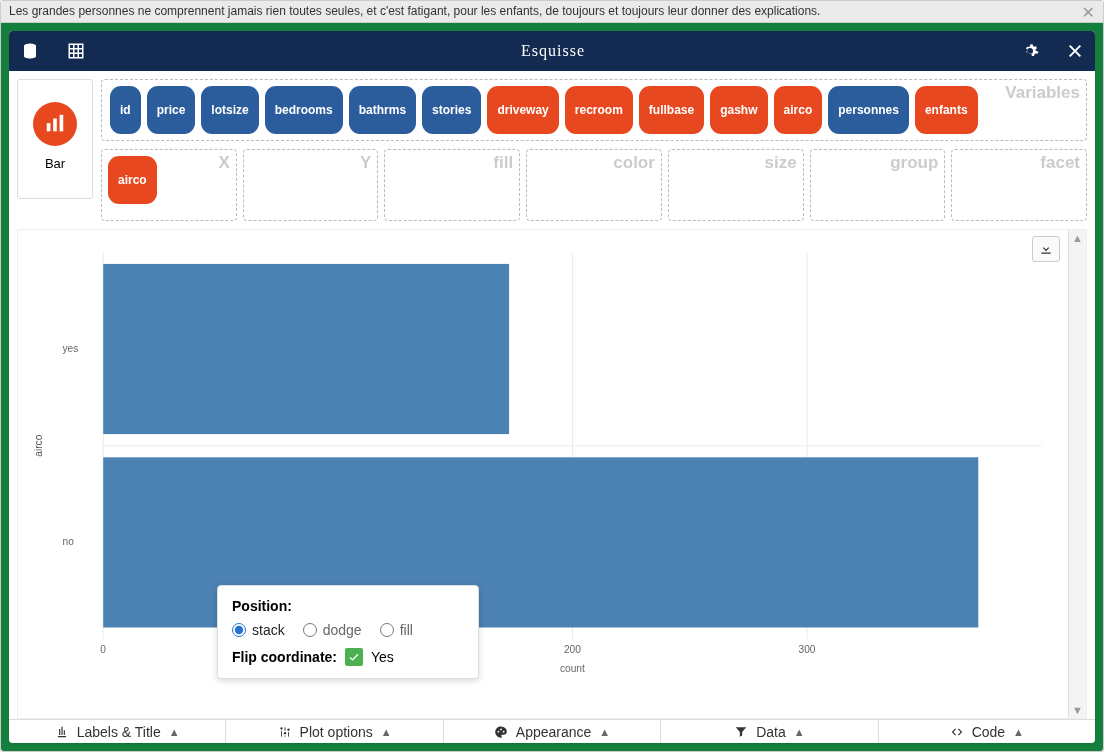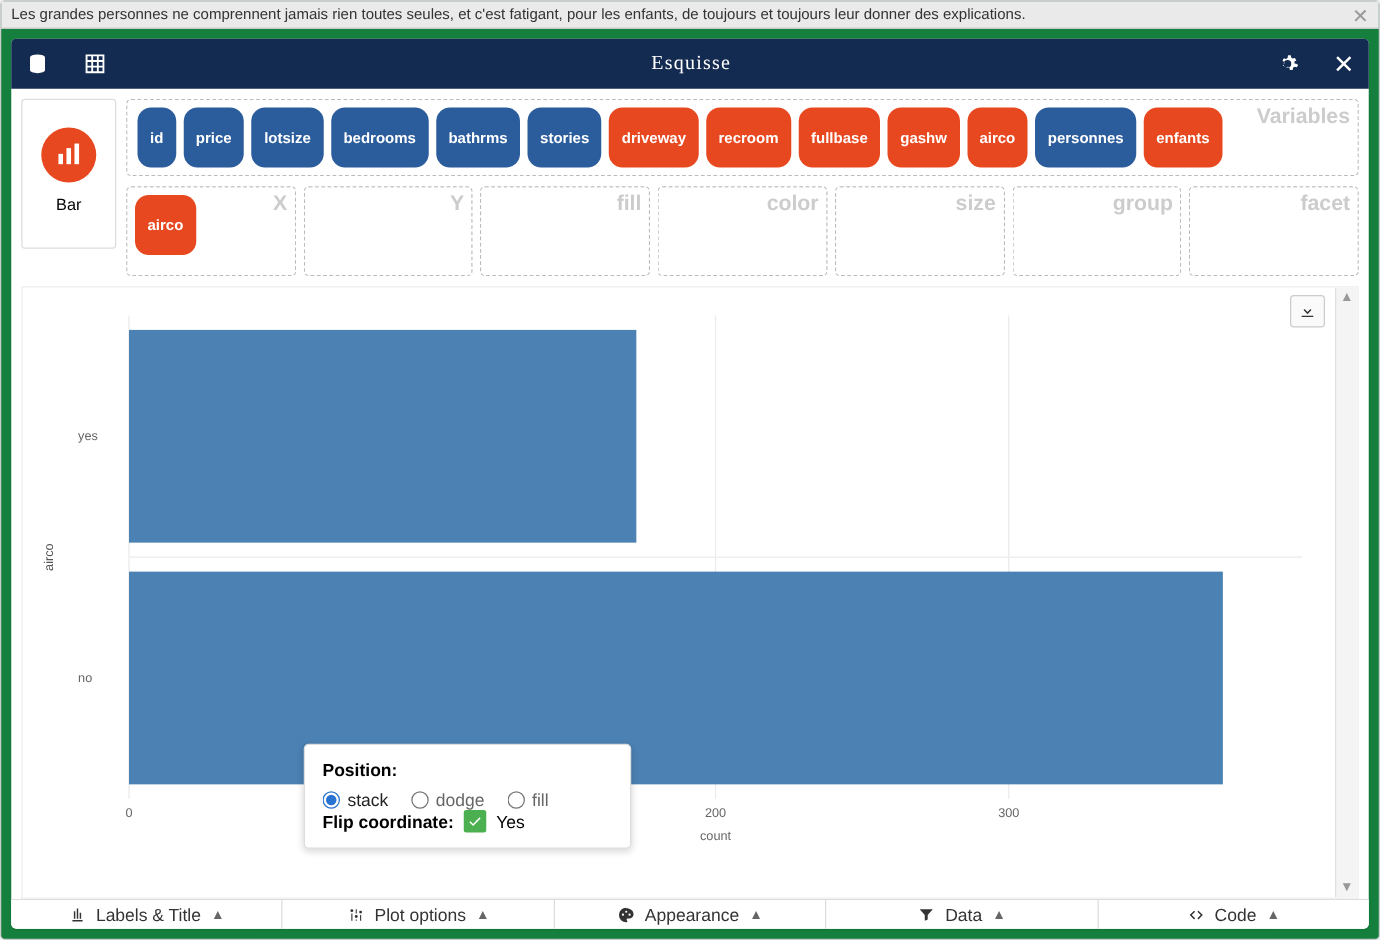--- a/index.html
+++ b/index.html
@@ -117,28 +117,28 @@
 
   .plot {
     position: absolute; left: 16px; right: 24px; top: 4px; bottom: 4px;
   }
   .plot-grid { stroke: #ebebeb; stroke-width:1; }
   .plot-bar { fill: #4b81b3; }
   .axis-text { font-size: 10px; fill: #666; }
   .ylabel { font-size: 10px; fill: #555; }
 
   .popup {
-    position: absolute; left: 234px; bottom: 64px;
+    position: absolute; left: 208px; bottom: 64px;
     width: 262px; background: #fff;
     border: 1px solid #ddd; border-radius: 4px;
     box-shadow: 0 2px 6px rgba(0,0,0,0.15);
     padding: 12px 14px;
     font-size: 14px;
   }
-  .popup .row { display: flex; align-items: center; gap: 14px; }
+  .popup .row { margin-bottom: 10px; display: flex; align-items: center; gap: 14px; }
   .popup .row:last-child { margin-bottom: 0; }
   .popup .title { font-weight: 700; margin-bottom: 8px; }
   .popup input[type=radio] { width:14px; height:14px; accent-color:#2874d0; }
   .popup label { margin-right: 4px; color: #666; display: inline-flex; align-items: center; gap:6px;}
   .popup label.sel { color: #222; }
   .flip-check { width:18px; height:18px; background:#4caf50; border-radius:2px; display:inline-flex; align-items:center; justify-content:center; }
   .flip-check svg { fill:#fff; width:12px; height:12px;}
 
   .bottom-tabs {
     height: 24px; border-top: 1px solid #ddd;

